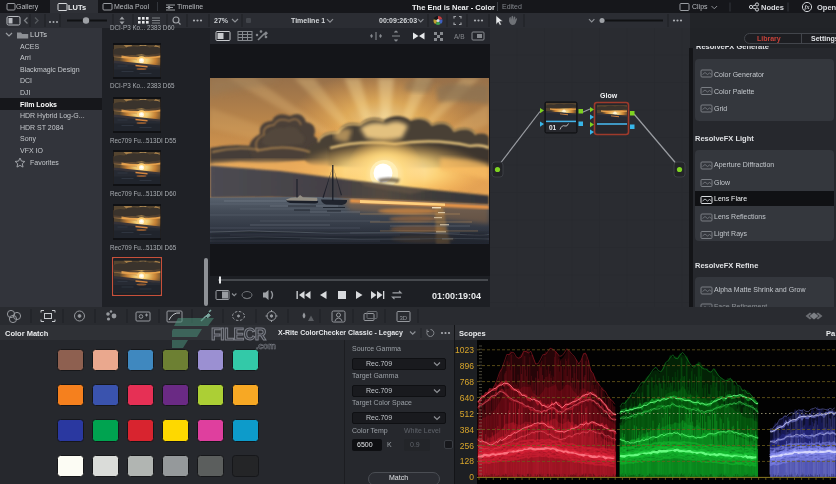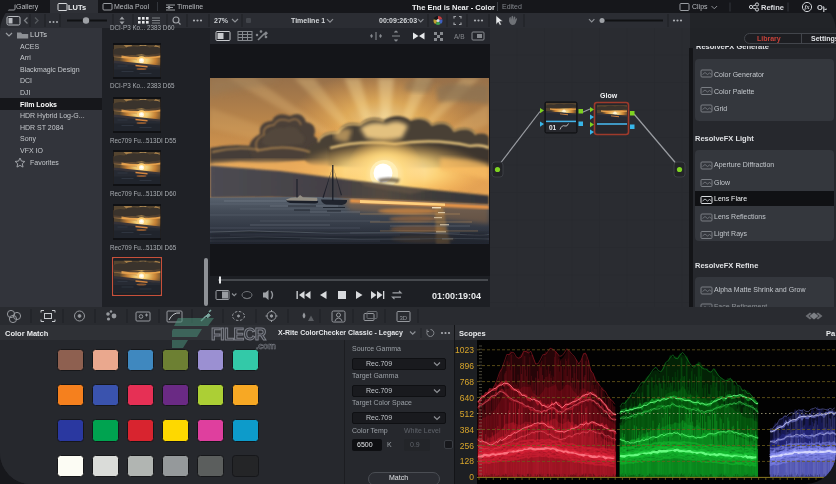--- a/index.html
+++ b/index.html
@@ -1,19 +1,19 @@
 <!DOCTYPE html>
 <html><head>
 <meta charset="utf-8">
 <style>
 * { margin:0; padding:0; box-sizing:border-box; }
 html,body { width:836px; height:484px; overflow:hidden; background:#17181c;
   font-family:"Liberation Sans", sans-serif; }
 .abs { position:absolute; }
-#stage { position:relative; width:836px; height:484px; overflow:hidden;border-radius:31px; }
+#stage { position:relative; width:836px; height:484px; overflow:hidden; }
 .txt { color:#c5c8cc; font-size:7px; white-space:nowrap; }
 </style>
 </head>
 <body>
 <div id="stage">
 
   <div class="abs" style="left:0;top:0;width:836px;height:13px;background:#16171b;"></div>
   <div id="topbar">
 
     <div class="abs" style="left:50px;top:0;width:48px;height:13px;background:#2e3036;"></div>
@@ -44,21 +44,21 @@
           <circle cx="79" cy="2.5" r="1.6"></circle>
           <circle cx="79" cy="7.5" r="1.6"></circle>
         <path d="M74.4 4.2 L77.6 3 M74.4 5.8 L77.6 7"></path>
       </g>
       <circle cx="129" cy="5" r="4.6" fill="none" stroke="#cfd2d6" stroke-width="1"></circle>
       <text x="129" y="7.3" font-size="6" font-style="italic" font-weight="bold" fill="#cfd2d6" text-anchor="middle" font-family="Liberation Serif">fx</text>
       <line x1="52" y1="0.5" x2="52" y2="9.5" stroke="#33363c"></line>
       <line x1="110" y1="0.5" x2="110" y2="9.5" stroke="#33363c"></line>
     </svg>
     <div class="abs txt" style="left:692px;top:3px;font-size:7px;color:#b9bcc0;">Clips</div>
-    <div class="abs txt" style="left:761px;top:2.5px;font-size:7.5px;color:#dadce0;font-weight:bold;">Refine</div>
+    <div class="abs txt" style="left:761px;top:2.5px;font-size:7.5px;color:#dadce0;font-weight:bold;">Nodes</div>
     <div class="abs txt" style="left:817px;top:2.5px;font-size:7.5px;color:#dadce0;font-weight:bold;">OpenFX</div>
   </div>
 
   <div class="abs" style="left:0;top:13px;width:690px;height:15px;background:#2b2d33;"></div>
   <div class="abs" style="left:690px;top:13px;width:146px;height:15px;background:#222428;"></div>
   <div id="toolbar2">
     <svg class="abs" style="left:0;top:13px;" width="690" height="15" viewBox="0 0 690 15">
 
       <g stroke="#1f2125" stroke-width="1">
         <line x1="30" y1="1" x2="30" y2="14"></line>

